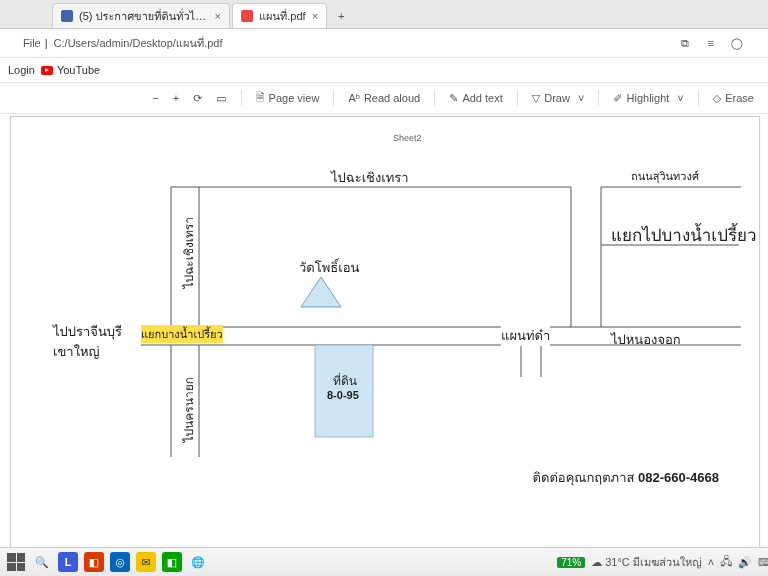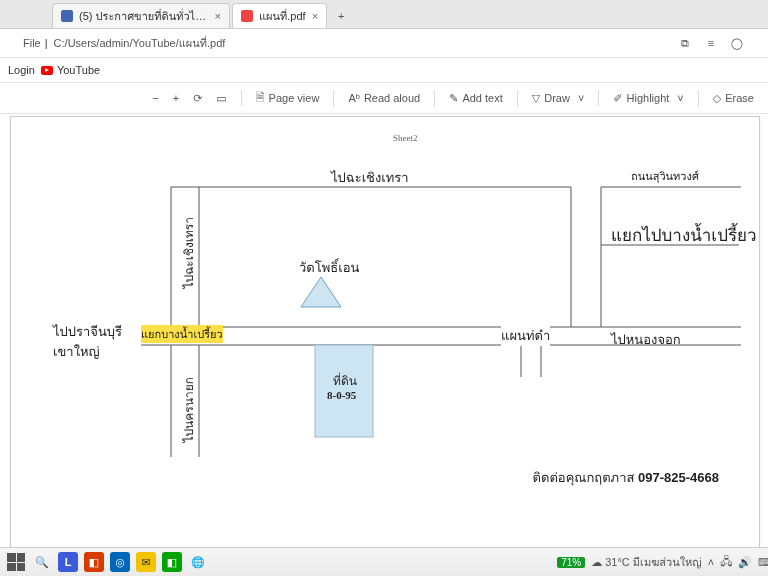--- a/index.html
+++ b/index.html
@@ -25,21 +25,21 @@
   
   .pdftoolbar{height:30px;background:#fff;border-bottom:1px solid #e5e5e5;display:flex;align-items:center;gap:14px;padding:0 14px;color:#555}
   .pdftoolbar .sep{width:1px;height:16px;background:#ddd}
   .pdftoolbar .tool{display:flex;align-items:center;gap:4px}
   .pdftoolbar .spacer{flex:1}
   
   .pdfarea{position:relative;width:768px;height:438px;background:#fff}
   .page{position:absolute;left:10px;top:2px;width:748px;height:430px;background:#fff;border:1px solid #ccc;box-shadow:0 1px 3px rgba(0,0,0,.08)}
   
   .map{position:absolute;left:0;top:0}
-  .maplabel{position:absolute;font-family:Liberation Serif, serif;color:#222}
+  .maplabel{position:absolute;font-family:Liberation Sans, sans-serif;color:#222}
   .vlabel{writing-mode:vertical-rl;transform:rotate(180deg)}
   .contact{position:absolute;right:40px;font-family:Tahoma,sans-serif;color:#222}
   .contact b{font-weight:700}
   
   .taskbar{position:absolute;left:0;bottom:0;width:768px;height:28px;background:linear-gradient(#f6f6f6,#eaeaea);border-top:1px solid #ccc;display:flex;align-items:center;padding:0 6px;gap:6px}
   .tb{width:20px;height:20px;border-radius:3px;display:flex;align-items:center;justify-content:center}
   .win{width:18px;height:18px;display:grid;grid-template-columns:1fr 1fr;grid-template-rows:1fr 1fr;gap:1px}
   .win span{background:#555}
   .trayspacer{flex:1}
   .tray{display:flex;align-items:center;gap:6px;color:#555}
@@ -59,21 +59,21 @@
     <span class="favicon pdf"></span>
     <span class="title">แผนที่.pdf</span>
     <span class="close">×</span>
   </div>
   <div class="newtab">+</div>
 </div>
 
 <div class="addrbar">
   <span class="label">File</span>
   <span>|</span>
-  <span class="url" style="margin-left:6px">C:/Users/admin/YouTube/แผนที่.pdf</span>
+  <span class="url" style="margin-left:6px">C:/Users/admin/Desktop/แผนที่.pdf</span>
   <span class="icon">⧉</span>
   <span class="icon">≡</span>
   <span class="icon">◯</span>
 </div>
 
 <div class="favbar">
   <span class="favitem">
       <span>Login</span>
     </span>
   <span class="favitem">
@@ -167,21 +167,21 @@
     <div class="maplabel" style="left:42px;top:204px;font-size:13px">ไปปราจีนบุรี</div>
     <div class="maplabel" style="left:42px;top:224px;font-size:13px">เขาใหญ่</div>
     <div class="maplabel" style="left:130px;top:208px;font-size:11px;background:#fde047">แยกบางน้ำเปรี้ยว</div>
     <div class="maplabel" style="left:490px;top:208px;font-size:13px;background:#fff">แผนท่ดำ</div>
     <div class="maplabel" style="left:600px;top:212px;font-size:13px">ไปหนองจอก</div>
 
     <div class="maplabel" style="left:322px;top:254px;font-size:12px">ที่ดิน</div>
     <div class="maplabel" style="left:316px;top:272px;font-size:11px;font-weight:600">8-0-95</div>
 
     <div class="contact" style="top:350px;font-size:13px">
-      <span>ติดต่อคุณกฤตภาส </span><b>097-825-4668</b>
+      <span>ติดต่อคุณกฤตภาส </span><b>082-660-4668</b>
     </div>
   </div>
 </div>
 
 <div class="taskbar">
   <div class="tb">
       <div class="win">
         <span></span>
         <span></span>
         <span></span>

